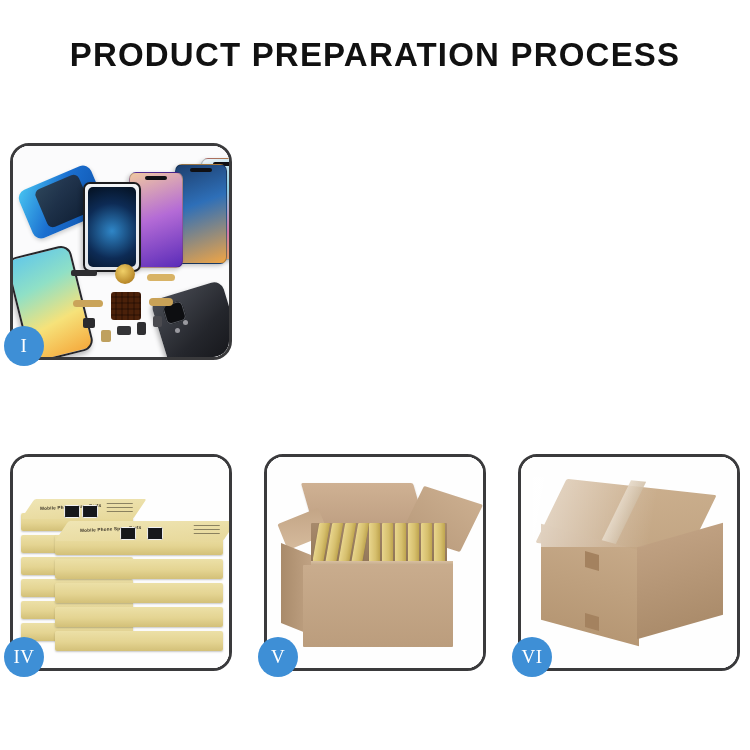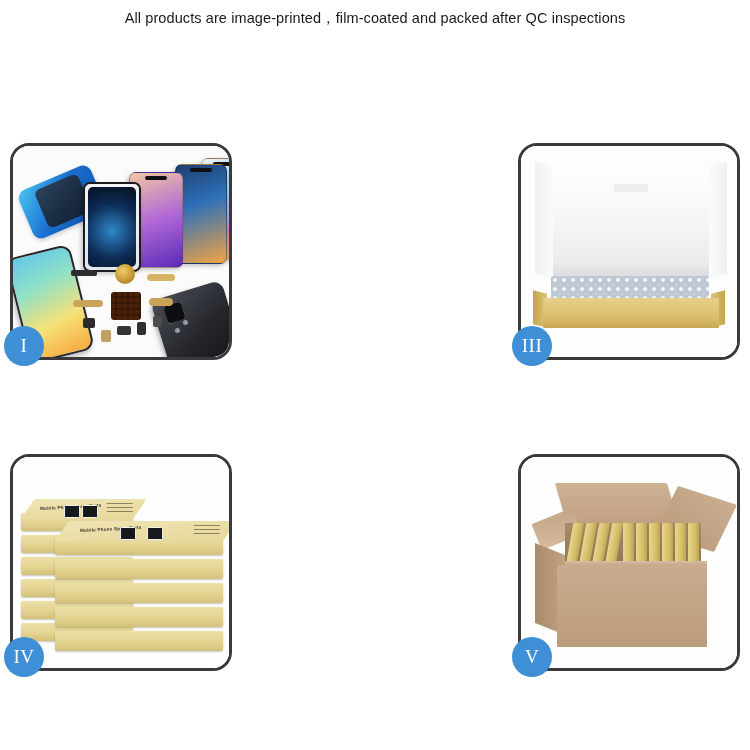--- a/index.html
+++ b/index.html
@@ -354,21 +354,21 @@
   .s-gloss {
     position:absolute; left:-4px; top:-2px; width:200px; height:70px;
     background:linear-gradient(100deg, rgba(255,255,255,.55), rgba(255,255,255,0) 60%);
     pointer-events:none;
   }
 </style>
 </head>
 <body>
 
 <div class="header">
-  <p class="subtitle">All products are image-printed，film-coated and packed after QC inspections</p>
+  <h1 class="title">PRODUCT PREPARATION PROCESS</h1>
 </div>
 
 <div class="grid">
 
   <div class="row">
 
     <div class="panel">
       <div class="panel-inner">
         <div class="p1-bg"></div>
         <div class="film"></div>
@@ -401,33 +401,20 @@
           <span class="pt sq4"></span>
           <span class="pt cap"></span>
           <span class="pt scrw"></span>
           <span class="pt scrw2"></span>
         </div>
       </div>
       <div class="badge">I</div>
     </div>
 
 
-    <div class="panel">
-      <div class="panel-inner">
-        <div class="p3-bg"></div>
-        <div class="box3-lid">
-          <span class="box3-tab"></span>
-        </div>
-        <div class="box3-bubble"></div>
-        <div class="box3-side-l"></div>
-        <div class="box3-side-r"></div>
-        <div class="box3-front"></div>
-      </div>
-      <div class="badge">III</div>
-    </div>
   </div>
 
   <div class="row row-2">
 
     <div class="panel">
       <div class="panel-inner">
         <div class="p4-bg"></div>
         <div class="stack">
 
           <div class="kbox s-back" style="top:150px;height:18px;"></div>
@@ -482,14 +469,29 @@
             <span class="c-bar" style="left:121px;"></span>
           </div>
           <div class="c-rim"></div>
           <div class="c-side"></div>
           <div class="c-front"></div>
         </div>
       </div>
       <div class="badge">V</div>
     </div>
 
+    <div class="panel">
+      <div class="panel-inner">
+        <div class="p6-bg"></div>
+        <div class="sealed">
+          <div class="s-top"></div>
+          <div class="s-top-tape"></div>
+          <div class="s-face-l"></div>
+          <div class="s-face-r"></div>
+          <div class="s-tab1"></div>
+          <div class="s-tab2"></div>
+          <div class="s-gloss"></div>
+        </div>
+      </div>
+      <div class="badge">VI</div>
+    </div>
   </div>
 </div>
 
 </body></html>

